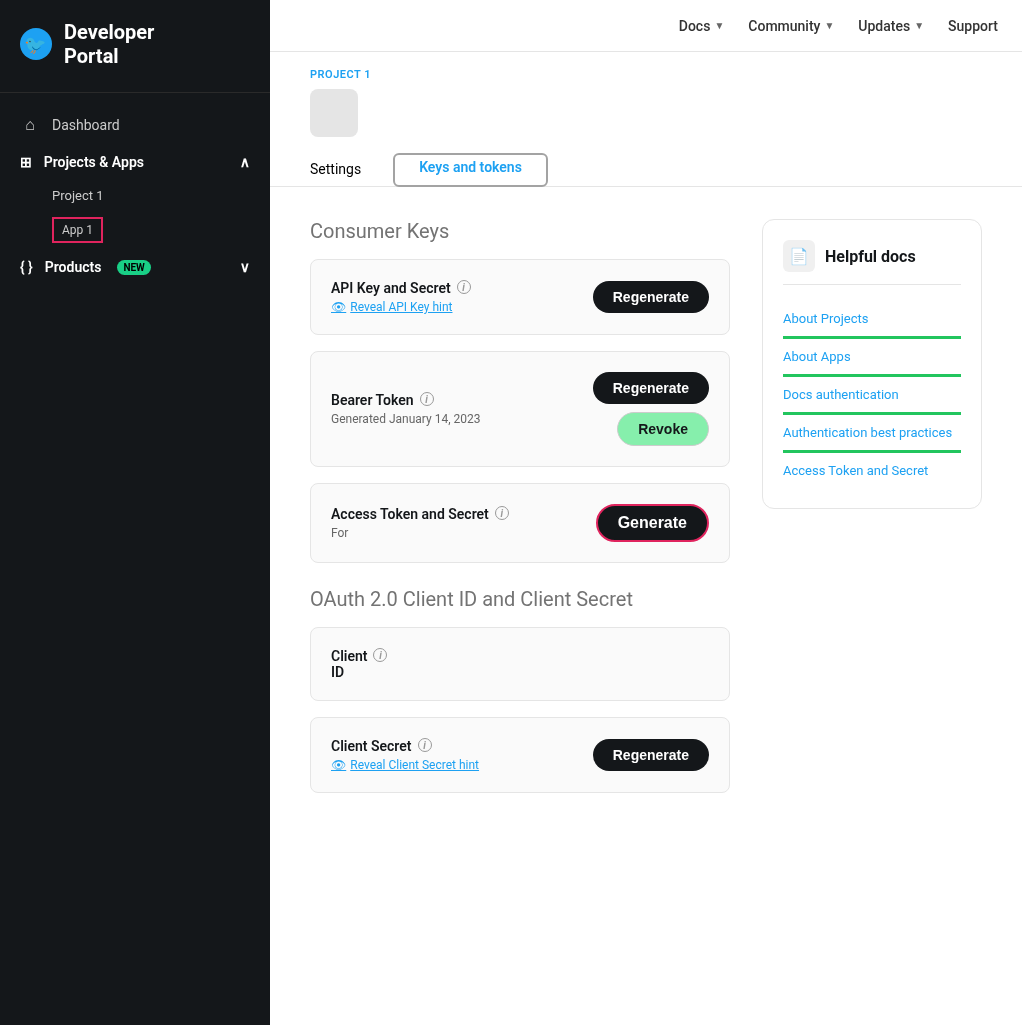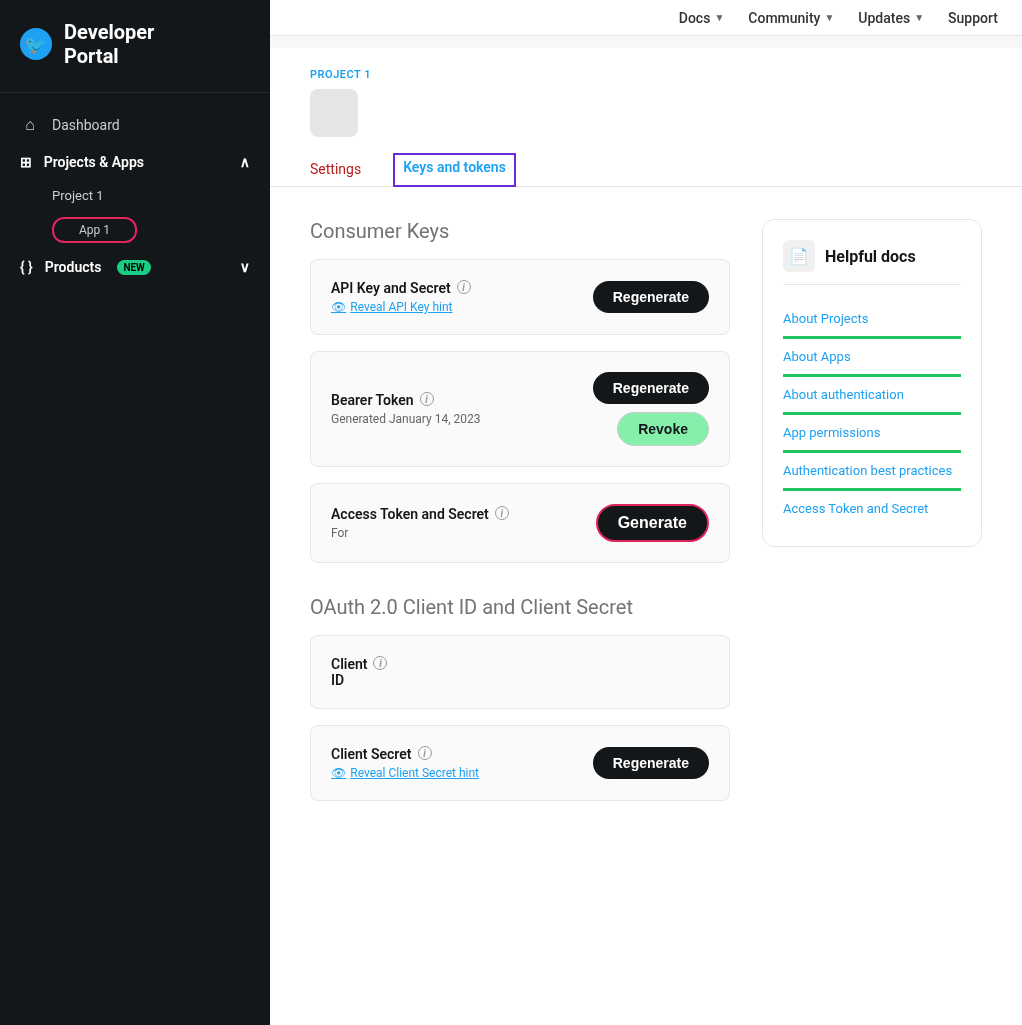--- a/index.html
+++ b/index.html
@@ -1,20 +1,20 @@
 <!DOCTYPE html>
 <html><head>
   <meta charset="utf-8">
   <style>
     * { box-sizing: border-box; margin: 0; padding: 0; }
     body { font-family: -apple-system, BlinkMacSystemFont, 'Segoe UI', Roboto, sans-serif; display: flex; flex-direction: column; height: 1025px; overflow: hidden; background: #f7f7f7; }
 
     
     .top-nav {
-      height: 36px;
+      height: 52px;
       background: #fff;
       border-bottom: 1px solid #e5e5e5;
       display: flex;
       align-items: center;
       justify-content: flex-end;
       padding: 0 24px;
       gap: 24px;
       position: fixed;
       top: 0;
       left: 270px;
@@ -91,22 +91,22 @@
       padding: 8px 20px 8px 52px;
       font-size: 13px;
       color: #ccc;
       cursor: pointer;
     }
     .app-highlight {
       padding: 6px 20px 6px 52px;
     }
     .app-highlight-inner {
       border: 2px solid #e0245e;
-      border-radius: 12px;
-      padding: 4px 25px;
+      border-radius: 0;
+      padding: 4px 8px;
       font-size: 12px;
       color: #ccc;
       display: inline-block;
     }
     .new-badge {
       background: #19cf86;
       color: #000;
       font-size: 10px;
       font-weight: 700;
       padding: 2px 6px;
@@ -157,34 +157,34 @@
       background: #e5e5e5;
       border-radius: 8px;
     }
     .tabs {
       display: flex;
       gap: 32px;
     }
     .tab {
       padding: 8px 0;
       font-size: 14px;
-      color: #b91c1c;
+      color: #000000;
       cursor: pointer;
       border-bottom: 2px solid transparent;
       margin-bottom: -1px;
     }
     .tab.active {
       color: #1da1f2;
       border-bottom: 2px solid #1da1f2;
       font-weight: 600;
     }
     .tab.active.highlighted {
-      border: 2px solid #6d28d9;
-      padding: 4px 8px;
-      border-radius: 0;
+      border: 2px solid #a3a3a3;
+      padding: 4px 24px;
+      border-radius: 6px;
       margin-bottom: -1px;
     }
 
     
     .content-area {
       display: flex;
       gap: 32px;
       padding: 32px 40px;
     }
     .main-content { flex: 1; }
@@ -429,21 +429,21 @@
         <div class="card-info">
           <div class="card-title">
             <span>Access Token and Secret</span>
             <span class="info-icon">i</span>
           </div>
           <div class="card-subtitle">For</div>
         </div>
         <button class="btn-generate">Generate</button>
       </div>
 
-      <div class="section-title" style="margin-top:32px;">OAuth 2.0 Client ID and Client Secret</div>
+      <div class="section-title" style="margin-top:24px;">OAuth 2.0 Client ID and Client Secret</div>
       <div class="card">
         <div class="card-info">
           <div class="card-title">
             <span style="white-space:pre-line;">Client
 ID</span>
             <span class="info-icon">i</span>
           </div>
         </div>
       </div>
 
@@ -465,21 +465,20 @@
 
     <div class="sidebar-docs">
       <div class="helpful-docs-card">
         <div class="helpful-docs-header">
           <div class="doc-icon">📄</div>
           <span>Helpful docs</span>
         </div>
         <div id="doc-links-container">
             <a class="doc-link">About Projects</a>
             <a class="doc-link">About Apps</a>
-            <a class="doc-link">About authentication</a>
-            <a class="doc-link">App permissions</a>
+            <a class="doc-link">Docs authentication</a>
             <a class="doc-link">Authentication best practices</a>
             <a class="doc-link">Access Token and Secret</a>
           </div>
       </div>
     </div>
   </div>
 </div>
 
 </body></html>

